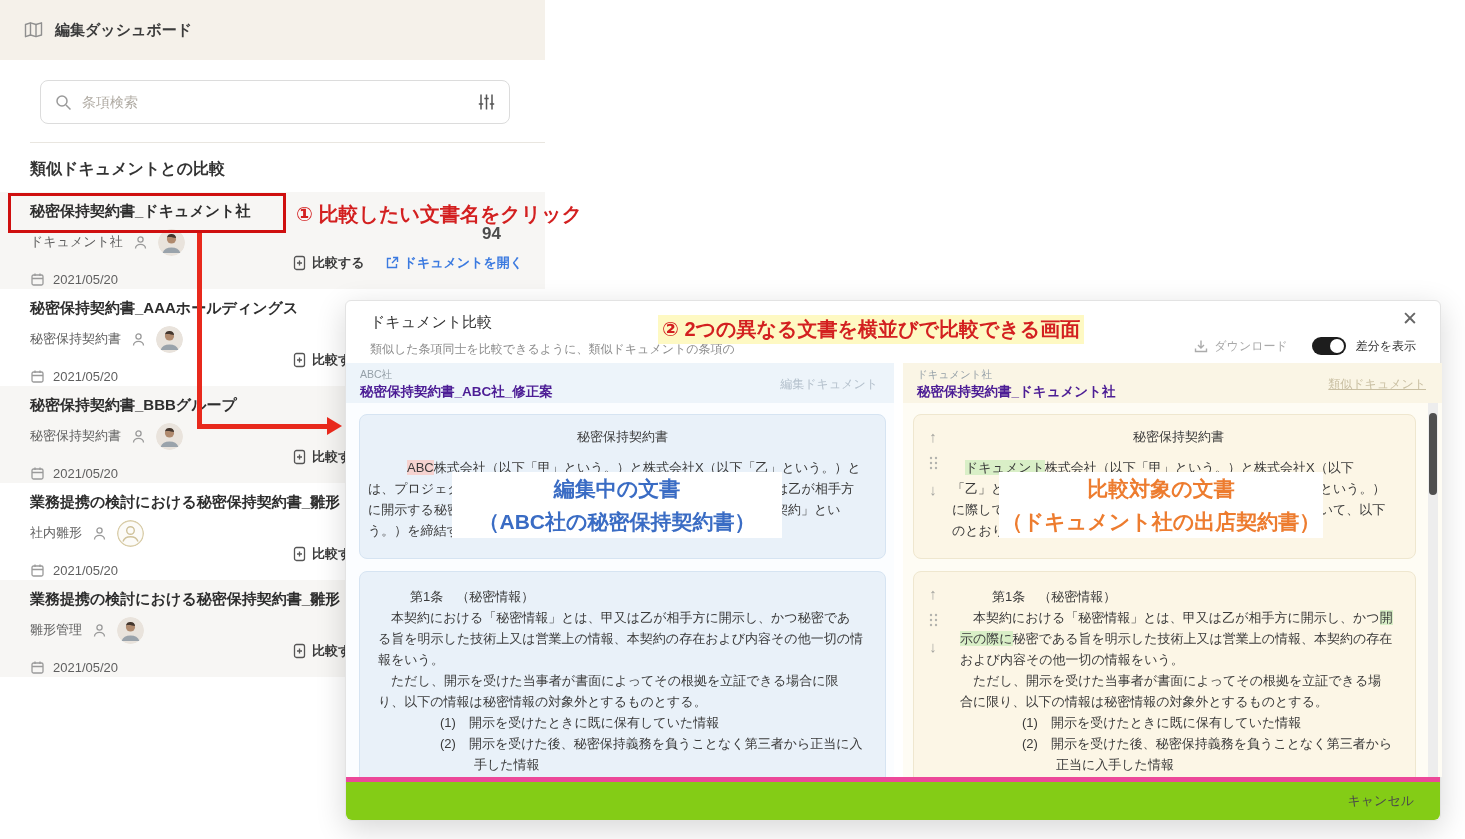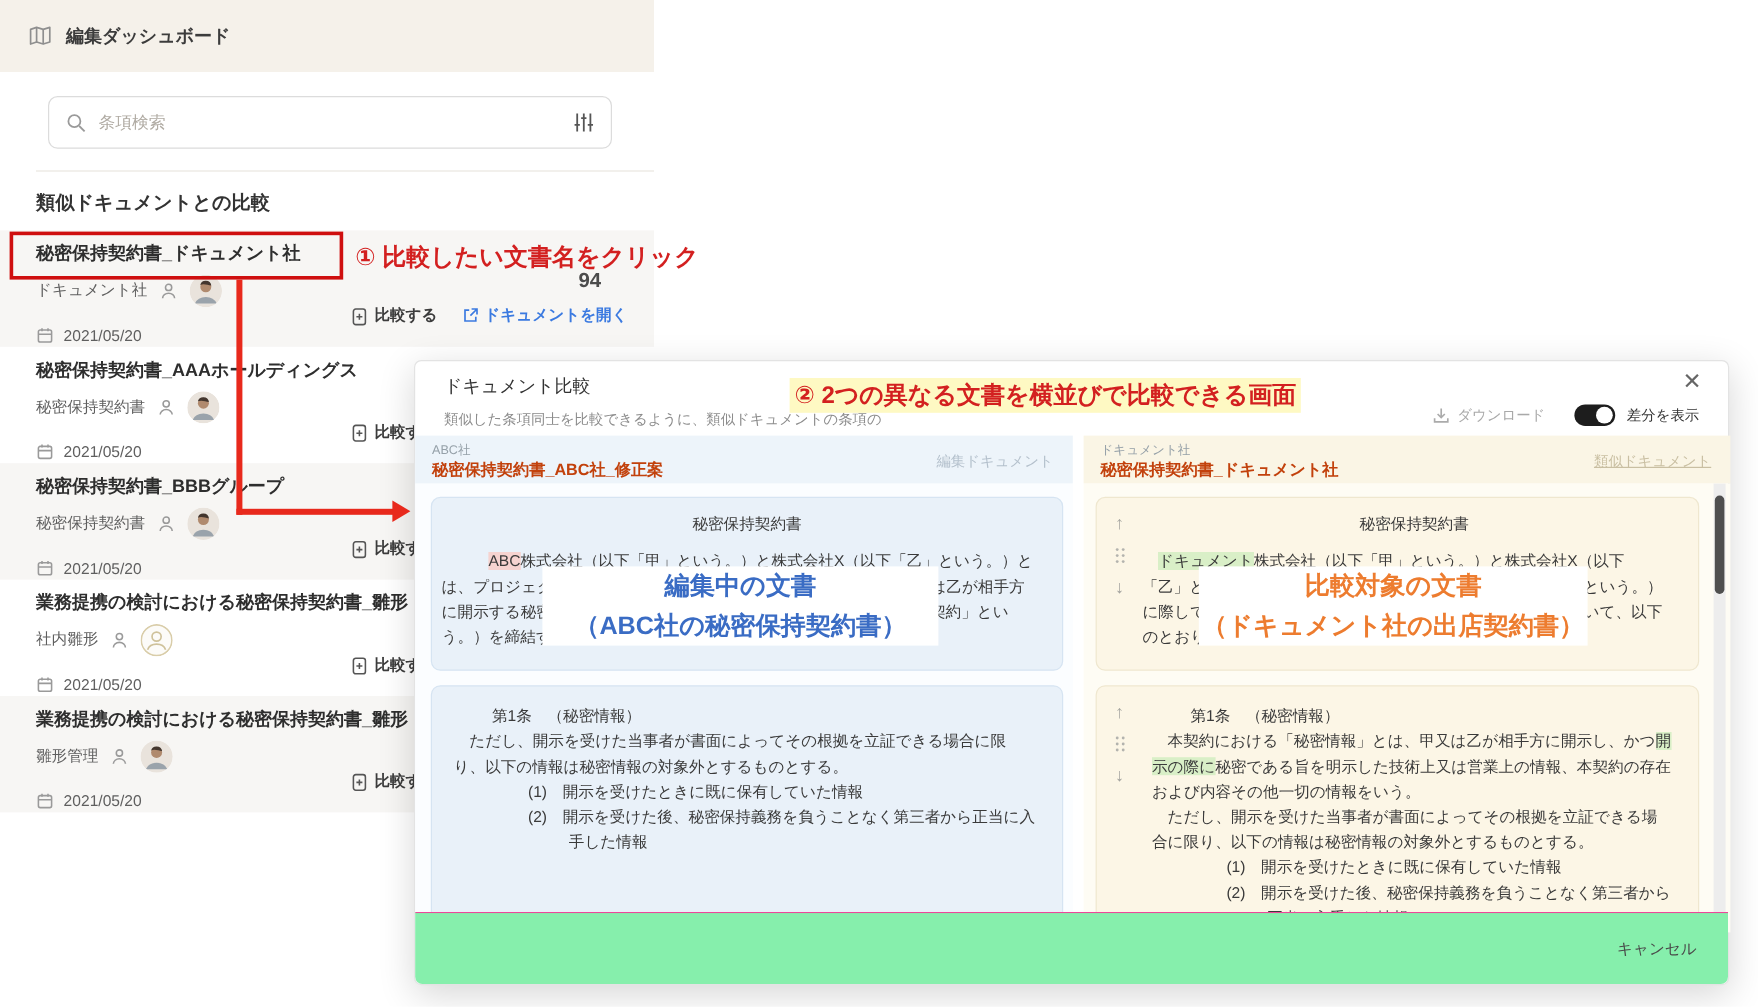--- a/index.html
+++ b/index.html
@@ -28,21 +28,21 @@
   .sb-section-title { font-size:16px; font-weight:bold; color:#333; margin:16px 0 12px 30px; }
   .item { position:relative; padding:10px 0 10px 30px; height:97px; }
   .item--gray { background:#f7f6f4; }
   .item-title { font-size:15px; font-weight:bold; color:#2e2e2e; white-space:nowrap; }
   .item-meta { display:flex; align-items:center; gap:10px; margin-top:7px; height:28px; }
   .item-owner { font-size:13px; color:#5f5f5f; }
   .item-meta2 { display:flex; align-items:center; gap:8px; margin-top:16px; font-size:13px; color:#5f5f5f; }
   .avatar { width:27px; height:27px; border-radius:50%; overflow:hidden; display:inline-block; }
   .item-score { position:absolute; top:32px; left:482px; font-size:17px; font-weight:bold; color:#4c4c4c; }
   .item-actions { position:absolute; left:292px; top:62px; display:flex; gap:20px; align-items:center; white-space:nowrap; }
-  .compare-btn { display:flex; align-items:flex-end; gap:5px; font-size:13px; font-weight:bold; color:#3c3c3c; cursor:pointer; }
+  .compare-btn { display:flex; align-items:center; gap:5px; font-size:13px; font-weight:bold; color:#3c3c3c; cursor:pointer; }
   .open-link { display:flex; align-items:center; gap:5px; font-size:13px; font-weight:bold; color:#3b7ae0; cursor:pointer; }
   .see-all {
     margin:16px 40px 0 40px; width:466px; height:48px; background:#f3efe7; border-radius:3px;
     display:flex; align-items:center; justify-content:center;
     font-size:15px; font-weight:bold; color:#3c3c3c; cursor:pointer;
   }
   
   .modal {
     position:absolute; left:345px; top:300px; width:1096px; height:521px; background:#fff;
     border:1px solid #e3e3e3; border-radius:6px; box-shadow:0 8px 30px rgba(0,0,0,.16);
@@ -50,21 +50,21 @@
   .modal-title { position:absolute; left:24px; top:12px; font-size:15px; font-weight:normal; color:#333; }
   .modal-close { position:absolute; right:22px; top:8px; font-size:19px; color:#666; cursor:pointer; line-height:1; }
   .modal-subtitle { position:absolute; left:24px; top:40px; font-size:12px; color:#8c8c8c; white-space:nowrap; }
   .modal-tools { position:absolute; right:24px; top:36px; display:flex; align-items:center; gap:10px; }
   .dl-btn { display:flex; align-items:center; gap:6px; font-size:12px; color:#a9a9a9; cursor:pointer; margin-right:14px; }
   .toggle { width:34px; height:18px; border-radius:9px; background:#1d1d1d; position:relative; cursor:pointer; }
   .toggle .knob { position:absolute; right:2px; top:2px; width:14px; height:14px; border-radius:50%; background:#fff; }
   .toggle-label { font-size:12px; color:#333;text-align:right; }
   .pane-header { position:absolute; top:62px; height:40px; padding:5px 16px 0 14px; }
   .pane-header .co { font-size:10.5px; color:#95a0a8; }
-  .pane-header .doc { font-size:13.5px; font-weight:bold; color:#c2410c; margin-top:1px; }
+  .pane-header .doc { font-size:13.5px; font-weight:bold; color:#4c1d95; margin-top:1px; }
   .pane-header .badge { position:absolute; right:16px; top:13px; font-size:12px; }
   .ph-left { left:0; width:548px; background:#edf4fa; }
   .ph-left .badge { color:#b4c0cc; }
   .ph-right { left:557px; width:539px; background:#faf5e5; }
   .ph-right .badge { color:#c9bfa2;text-decoration:underline; }
   .pane-body { position:absolute; top:102px; bottom:43px; overflow:hidden; }
   .pb-left  { left:0; width:548px; background:#fbfdff; padding:11px 8px 0 13px; }
   .pb-right { left:557px; width:539px; background:#fefcf4; padding:11px 26px 0 10px; }
   .doc-card { border-radius:8px; position:relative; overflow:hidden; font-size:13px; line-height:1.62; color:#3a3a3a; }
   .card-blue  { background:#e9f1f9; border:1px solid #d6e4f2; }
@@ -82,23 +82,23 @@
   .clause-heading { margin-left:32px; }
   .doc-p { }
   .doc-list { margin-left:62px; }
   .doc-list .li { padding-left:34px; text-indent:-34px; }
   .ctl-col { position:absolute; left:8px; top:14px; width:22px; display:flex; flex-direction:column; align-items:center; gap:12px; }
   .ctl-arrow { color:#a5a5a0; font-size:15px; cursor:pointer; line-height:1; }
   .grip { cursor:grab; }
   .mscroll-track { position:absolute; right:2px; top:102px; width:10px; height:376px; background:#ededed; }
   .mscroll-thumb { position:absolute; left:1px; top:10px; width:8px; height:82px; background:#4f4f4f; border-radius:4px; }
   .modal-footer {
-    position:absolute; left:0; right:0; bottom:0; height:60px; border-top:1px solid #ec4899;
+    position:absolute; left:0; right:0; bottom:0; height:43px; border-top:5px solid #ec4899;
     display:flex; align-items:center; justify-content:flex-end; padding-right:26px;
-    border-radius:0 0 6px 6px; background:#86efac;
+    border-radius:0 0 6px 6px; background:#84cc16;
   }
   .cancel-btn { font-size:13px; color:#4a4a4a; cursor:pointer; }
   
   .anno-box1 { position:absolute; left:8px; top:193px; width:278px; height:40px; border:3px solid #cf0f0f; }
   .anno-step { position:absolute; font-size:20px; font-weight:bold; color:#d32020; white-space:nowrap; }
   .anno-step1 { left:296px; top:201px; }
   .anno-step2 { left:658px; top:315px; background:#fef9c3; padding:1px 4px; }
   .arrow-v { position:absolute; left:197px; top:233px; width:5px; height:196px; background:#e8291c; }
   .arrow-h { position:absolute; left:197px; top:424px; width:131px; height:5px; background:#e8291c; }
   .arrow-head { position:absolute; left:327px; top:417px; width:0; height:0;
@@ -394,20 +394,21 @@
   </div>
 
   <div class="pane-body pb-left">
     <div class="doc-card card-blue c1">
       <div class="doc-title">秘密保持契約書</div>
       <div class="doc-para ind3"><span class="hl-red">ABC</span><span>株式会社（以下「甲」という。）と株式会社X（以下「乙」という。）とは、プロジェクトの検討（以下「本取引」という。）に際して、甲又は乙が相手方に開示する秘密情報の取扱いについて、以下のとおり契約（以下「本契約」という。）を締結する。</span></div>
     </div>
     <div class="doc-card card-blue c2">
       <div class="doc-body">
         <div class="clause-heading">第1条　（秘密情報）</div>
+        <div class="doc-p">　本契約における「秘密情報」とは、甲又は乙が相手方に開示し、かつ秘密である旨を明示した技術上又は営業上の情報、本契約の存在および内容その他一切の情報をいう。</div>
         <div class="doc-p">　ただし、開示を受けた当事者が書面によってその根拠を立証できる場合に限り、以下の情報は秘密情報の対象外とするものとする。</div>
         <div class="doc-list">
           <div class="li"><span>(1)</span>　<span>開示を受けたときに既に保有していた情報</span></div>
           <div class="li"><span>(2)</span>　<span>開示を受けた後、秘密保持義務を負うことなく第三者から正当に入手した情報</span></div>
           <div class="li">　</div>
         </div>
       </div>
     </div>
   </div>
 

